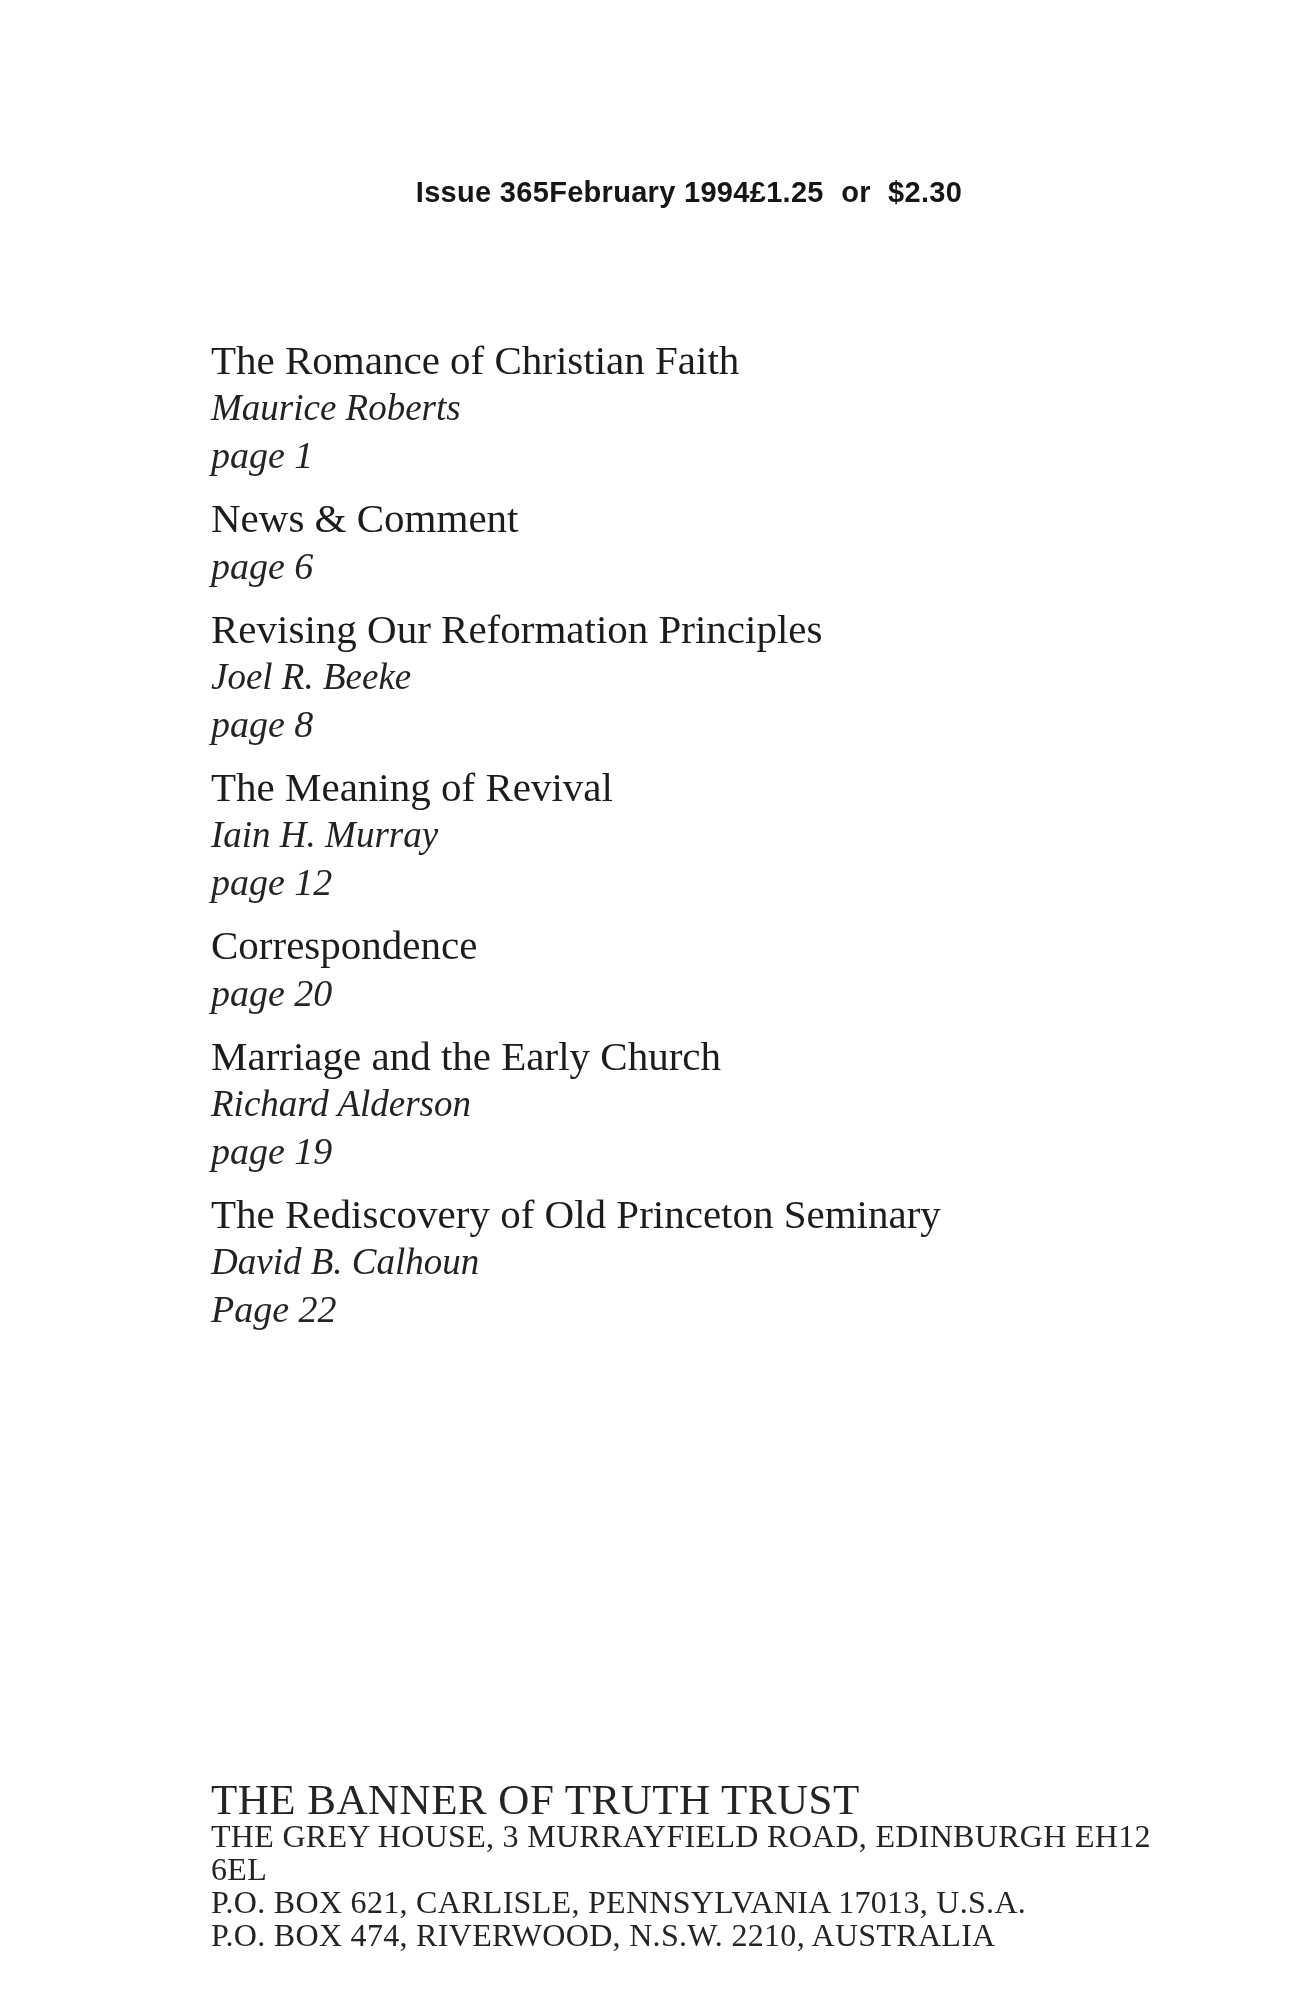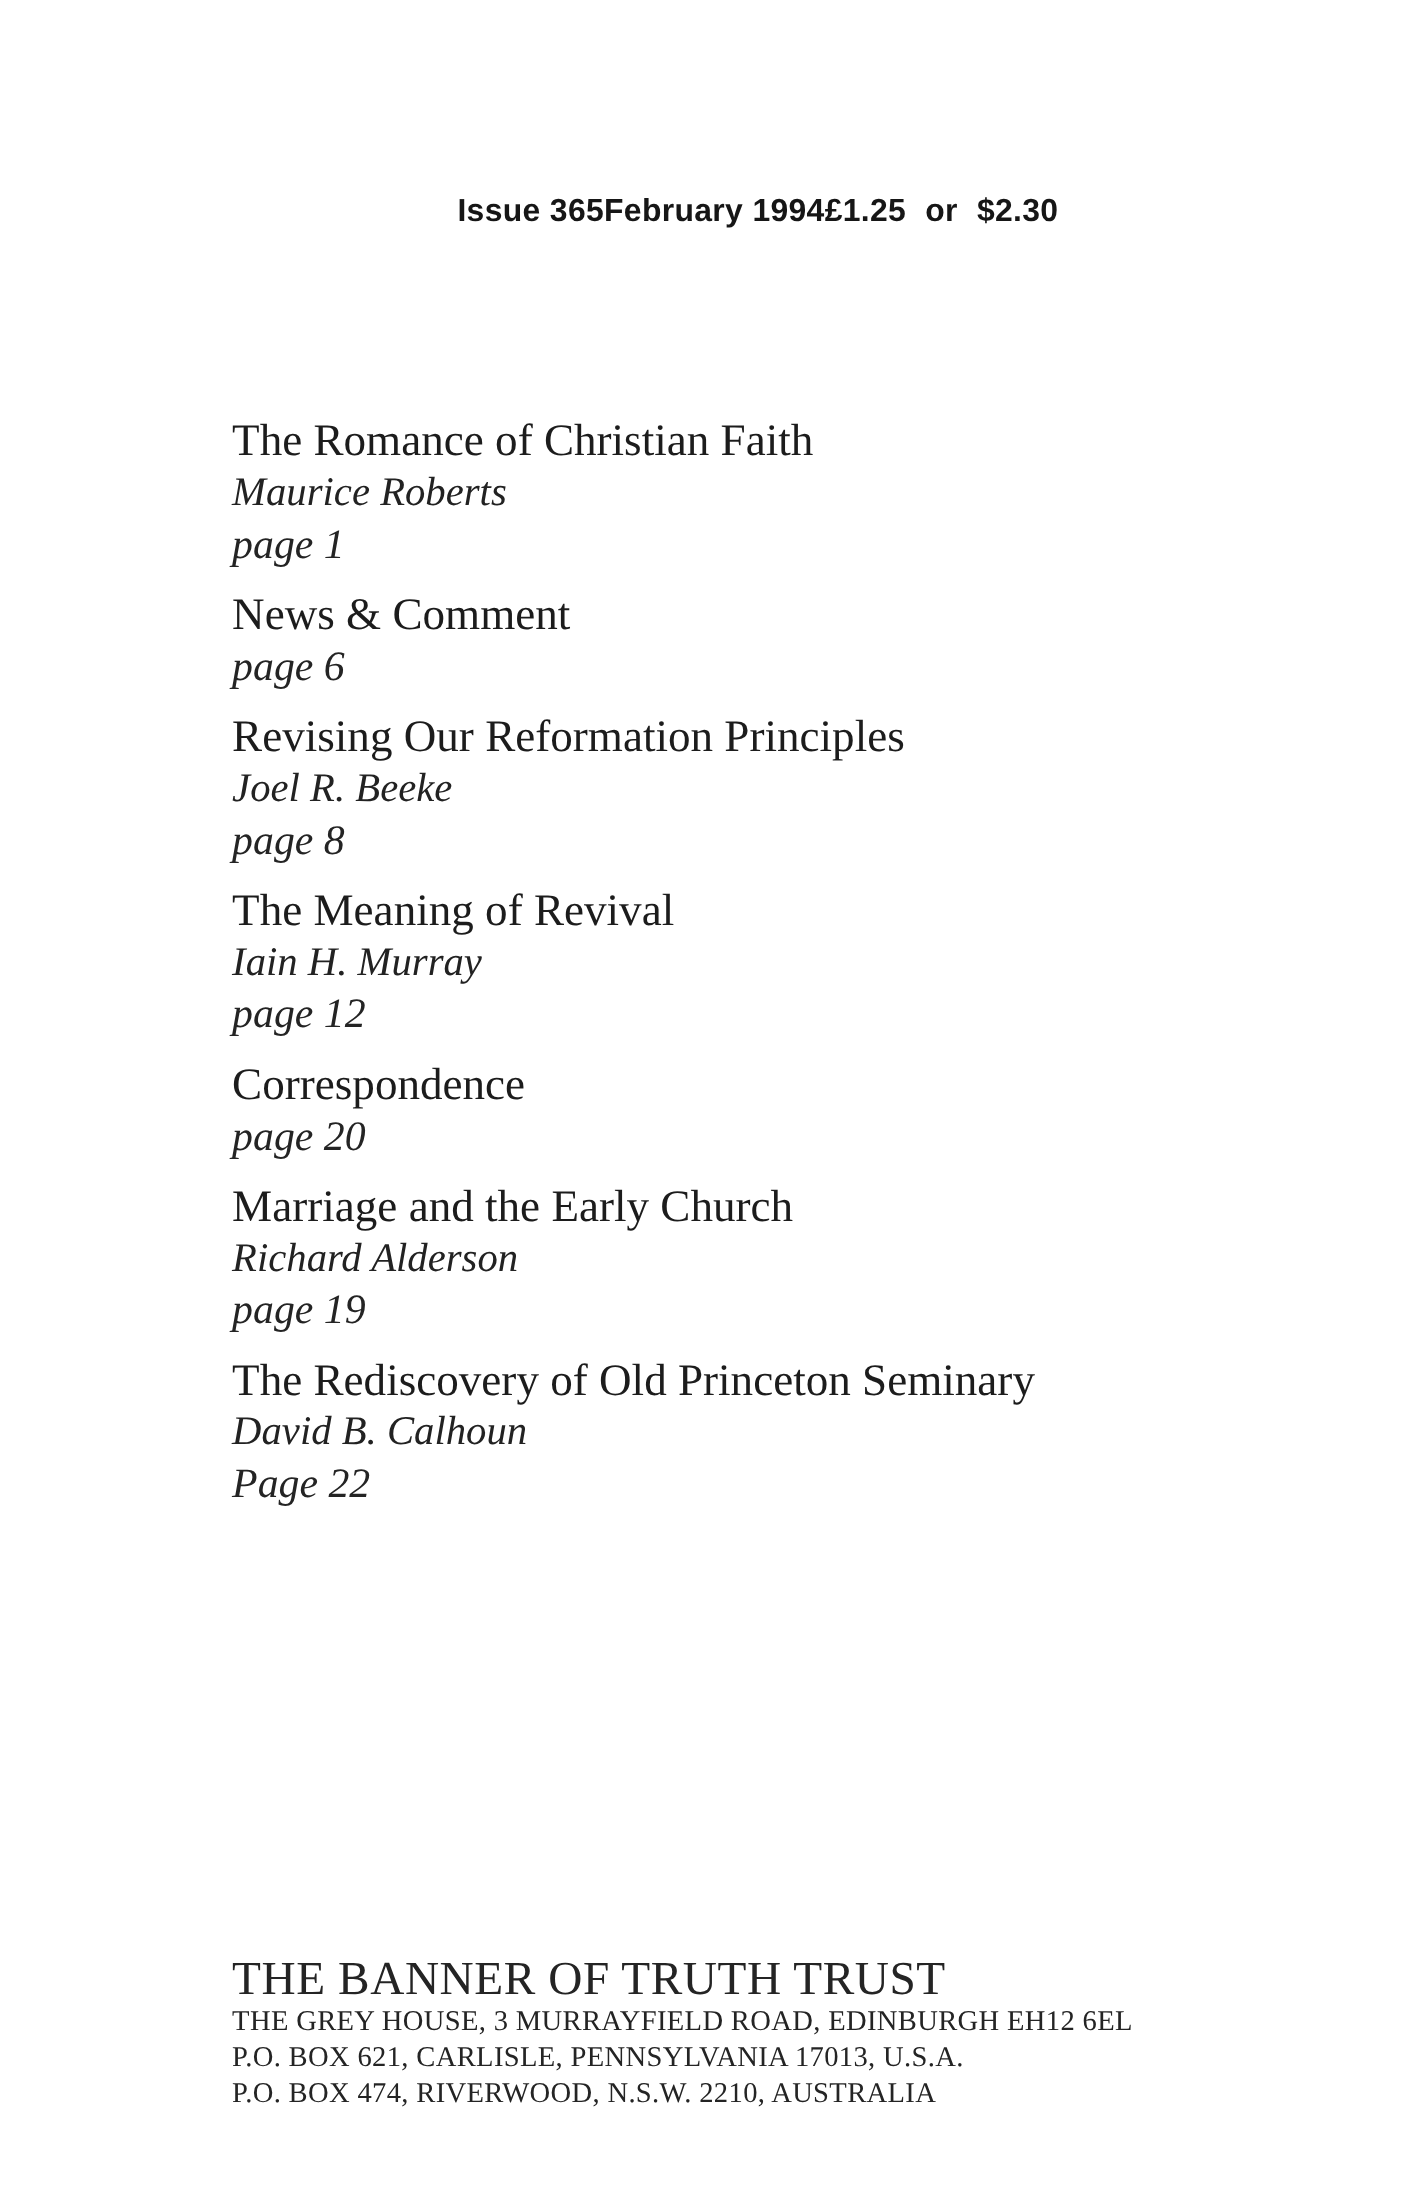--- a/index.html
+++ b/index.html
@@ -30,21 +30,20 @@
     letter-spacing: 0.3px;
   }
   .header-price { word-spacing: 9px; }
 
   
   .toc {
     position: absolute;
     top: 336px;
     left: 211px;
     right: 90px;
-    margin-top: 40px;
   }
   .toc-entry { margin-bottom: 15px; }
   .entry-title {
     font-size: 41px;
     line-height: 48px;
     color: #1c1c1c;
   }
   .entry-author {
     font-size: 37px;
     line-height: 47px;
@@ -65,21 +64,21 @@
     left: 211px;
     right: 80px;
     color: #242424;
   }
   .publisher-name {
     font-size: 43px;
     line-height: 40px;
     letter-spacing: 0.5px;
   }
   .publisher-address {
-    font-size: 26px;
+    font-size: 32px;
     line-height: 33px;
     letter-spacing: 0.3px;
   }
 </style>
 </head>
 <body>
 
 <div class="page">
 
   <div class="header-row">

